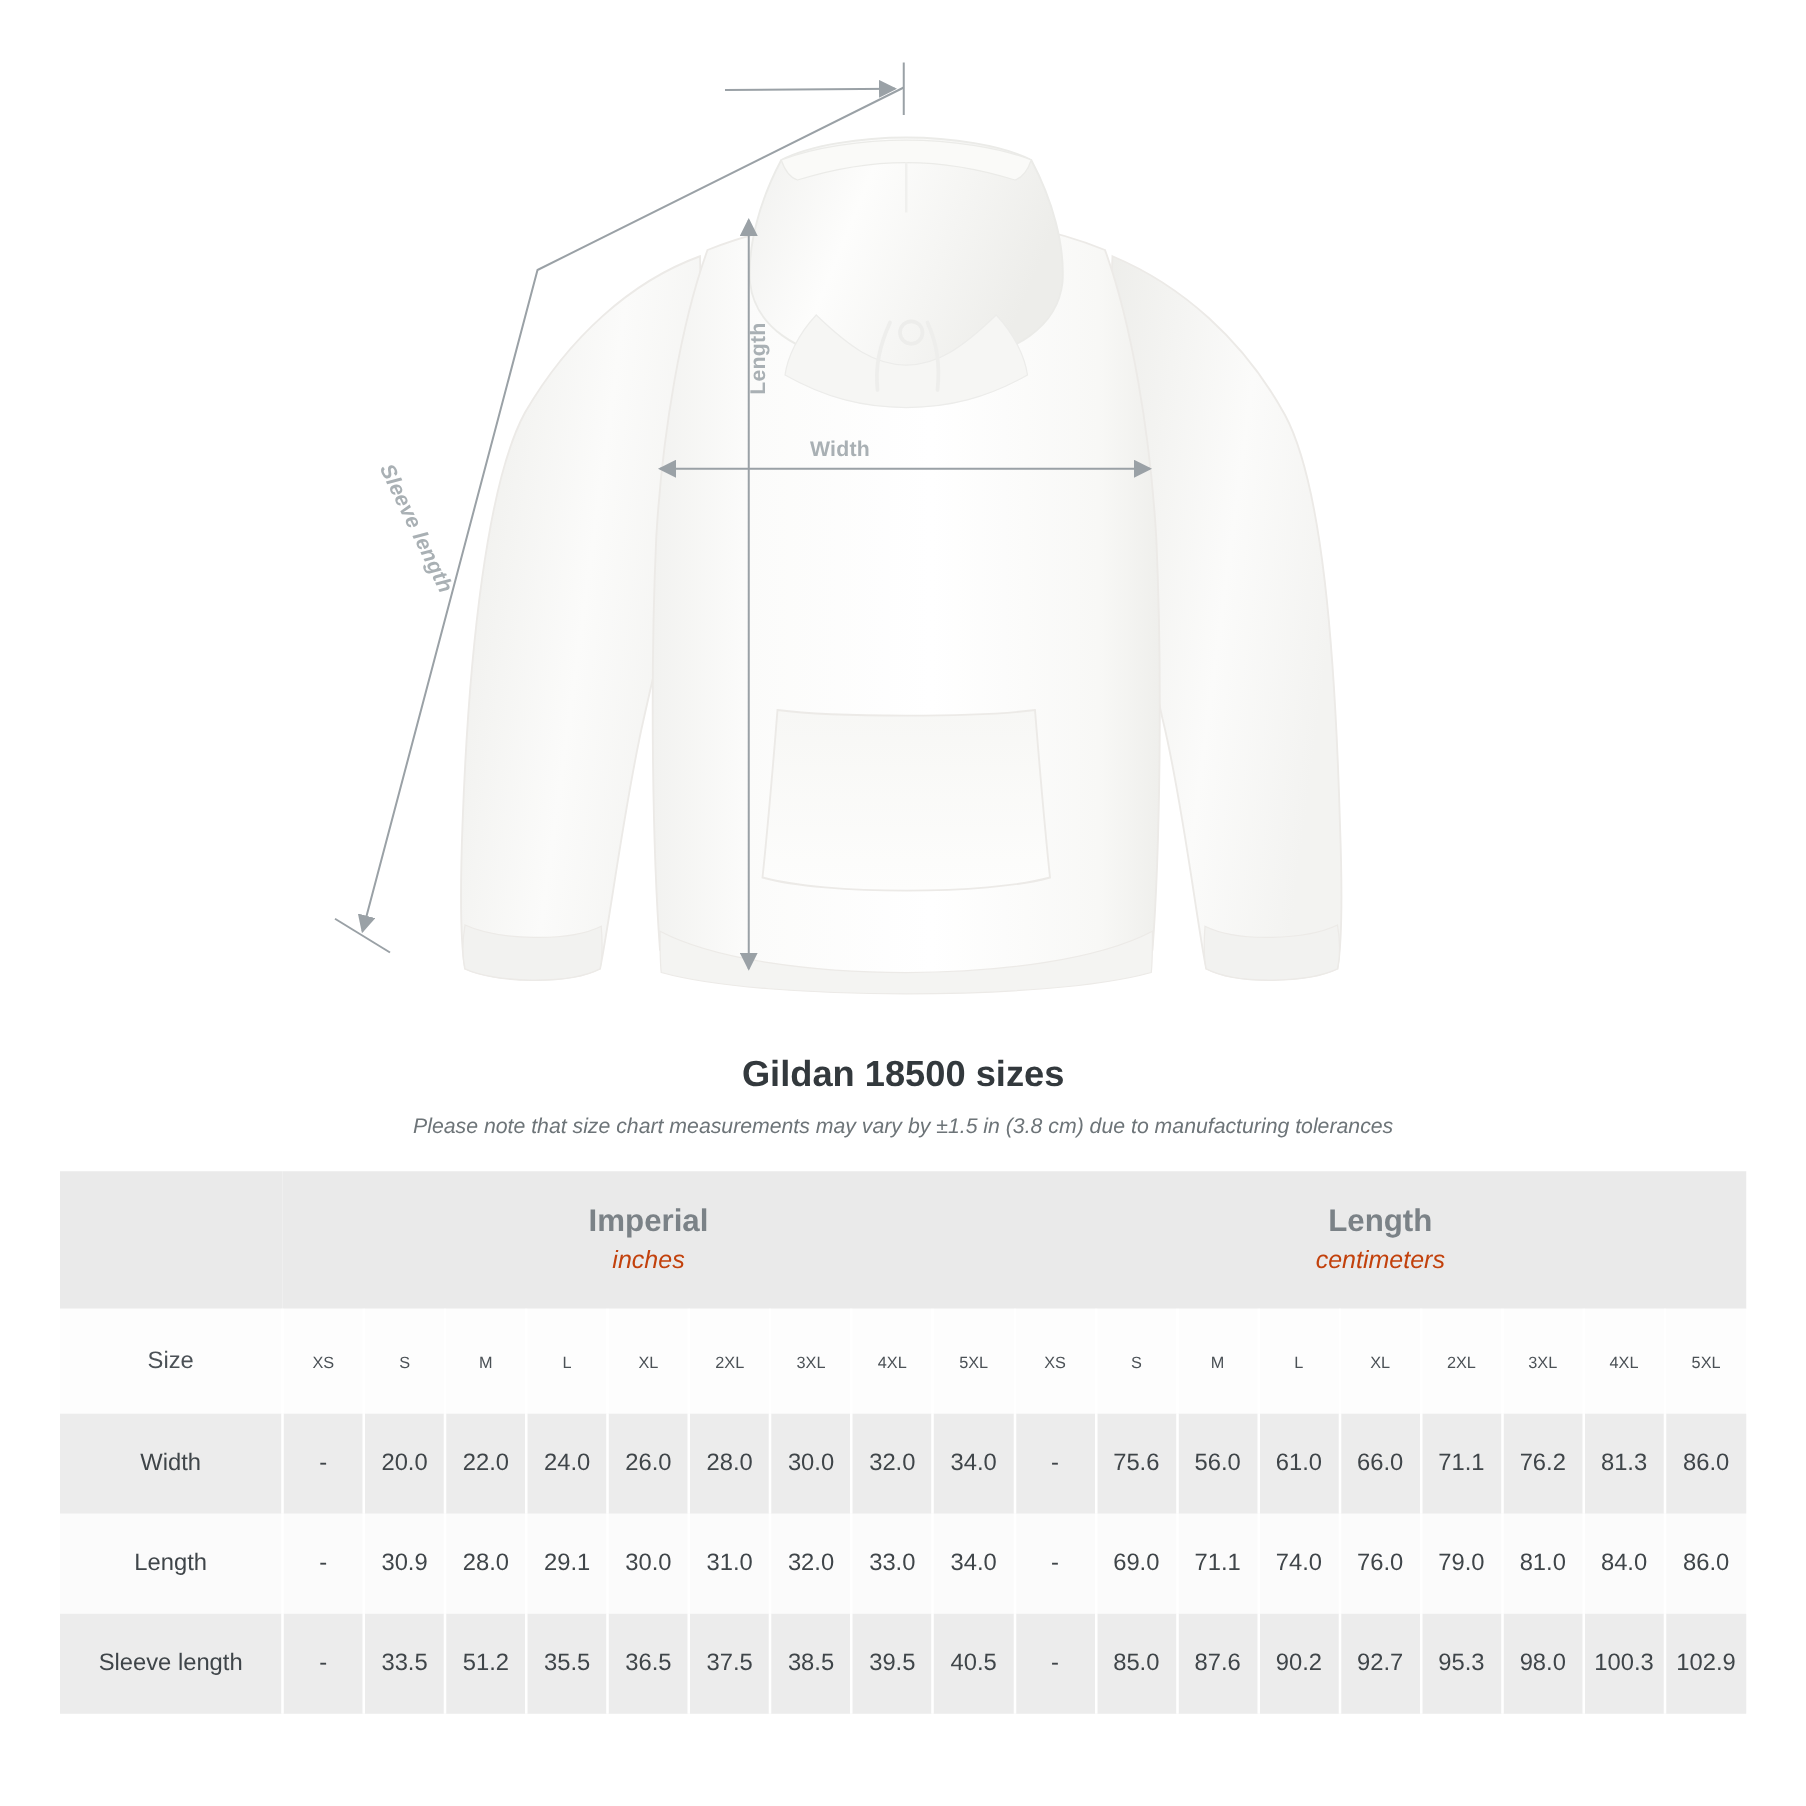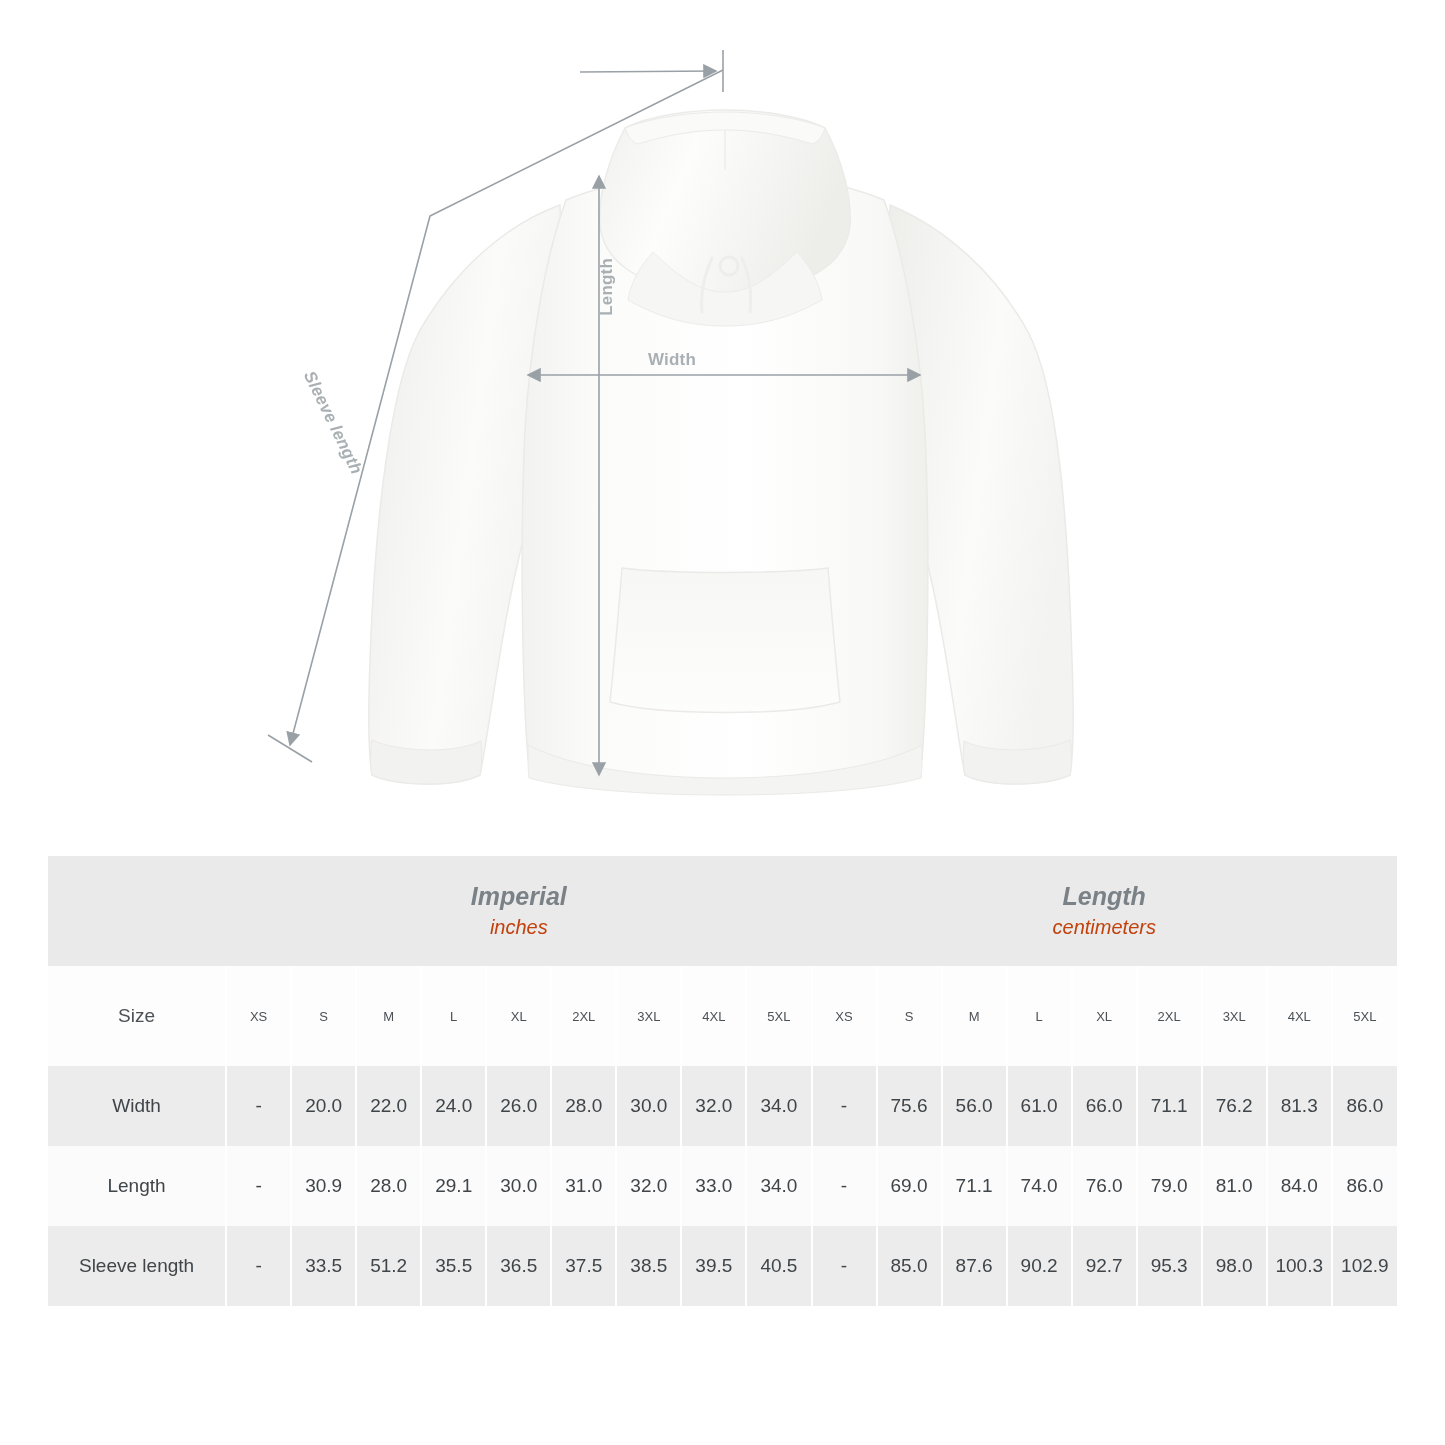--- a/index.html
+++ b/index.html
@@ -91,33 +91,32 @@
     vertical-align: middle;
     font-weight: normal;
   }
   .unit-header td {
     background: #eaeaea;
     height: 110px;
     padding: 0;
   }
   .unit-name {
     font-size: 25px;
-    font-style: italic;
     font-weight: bold;
     color: #7b8287;
     line-height: 1.1;
   }
   .unit-sub {
     font-size: 20px;
     font-style: italic;
     color: #c2410c;
     margin-top: 6px;
   }
   .row-head {
-    height: 100px;
+    height: 84px;
   }
   .row-head td {
     font-size: 13px;
     font-weight: bold;
     color: #4b5156;
     background: #fdfdfd;
   }
   .row-head td.label-cell {
     background: #fdfdfd;
   }
@@ -259,20 +258,24 @@
 
         <line x1="580" y1="72" x2="716" y2="71" marker-end="url(#arrowEnd)"></line>
       </g>
     </svg>
 
     <div class="meas-label label-length">Length</div>
     <div class="meas-label label-width">Width</div>
     <div class="meas-label label-sleeve">Sleeve length</div>
   </div>
 
+  <div class="title-block">
+    <h1 class="chart-title">Gildan 18500 sizes</h1>
+    <p class="chart-note">Please note that size chart measurements may vary by ±1.5 in (3.8 cm) due to manufacturing tolerances</p>
+  </div>
 
   <div class="table-wrap">
     <table class="size-table">
       <colgroup>
         <col style="width:178px">
         <col span="18" style="width:65px">
       </colgroup>
       <tbody>
         <tr class="unit-header">
           <td colspan="1"></td>

